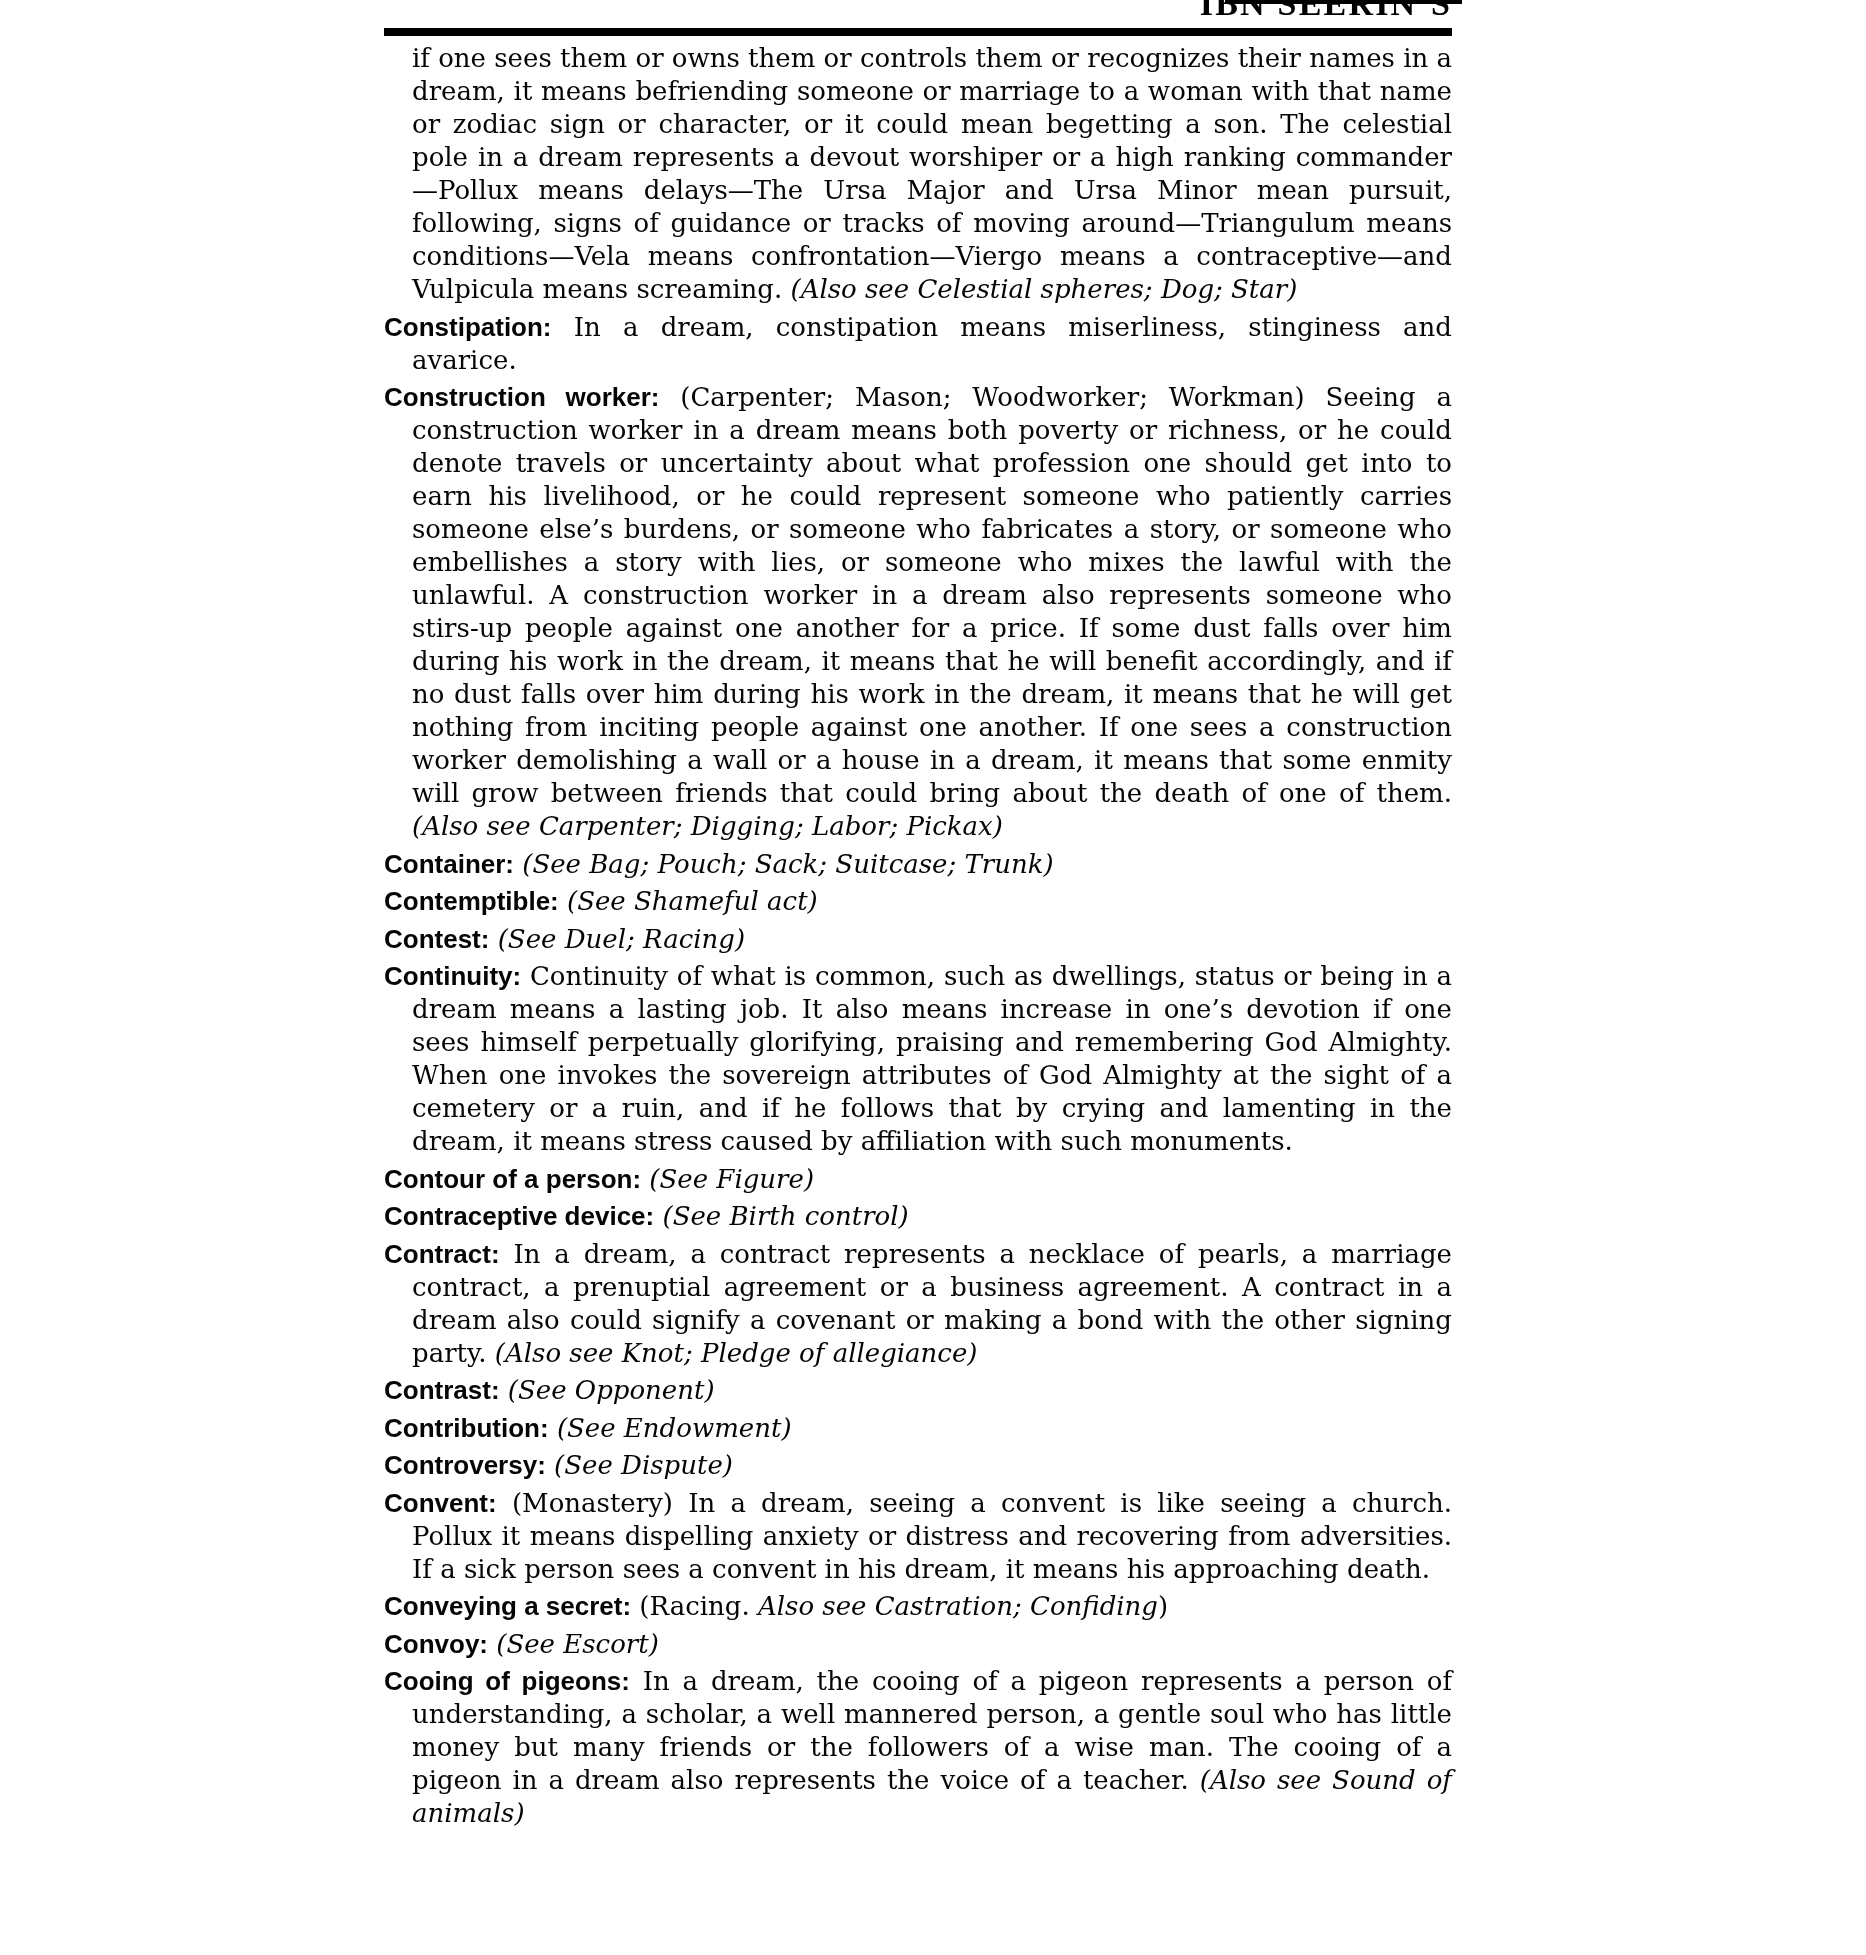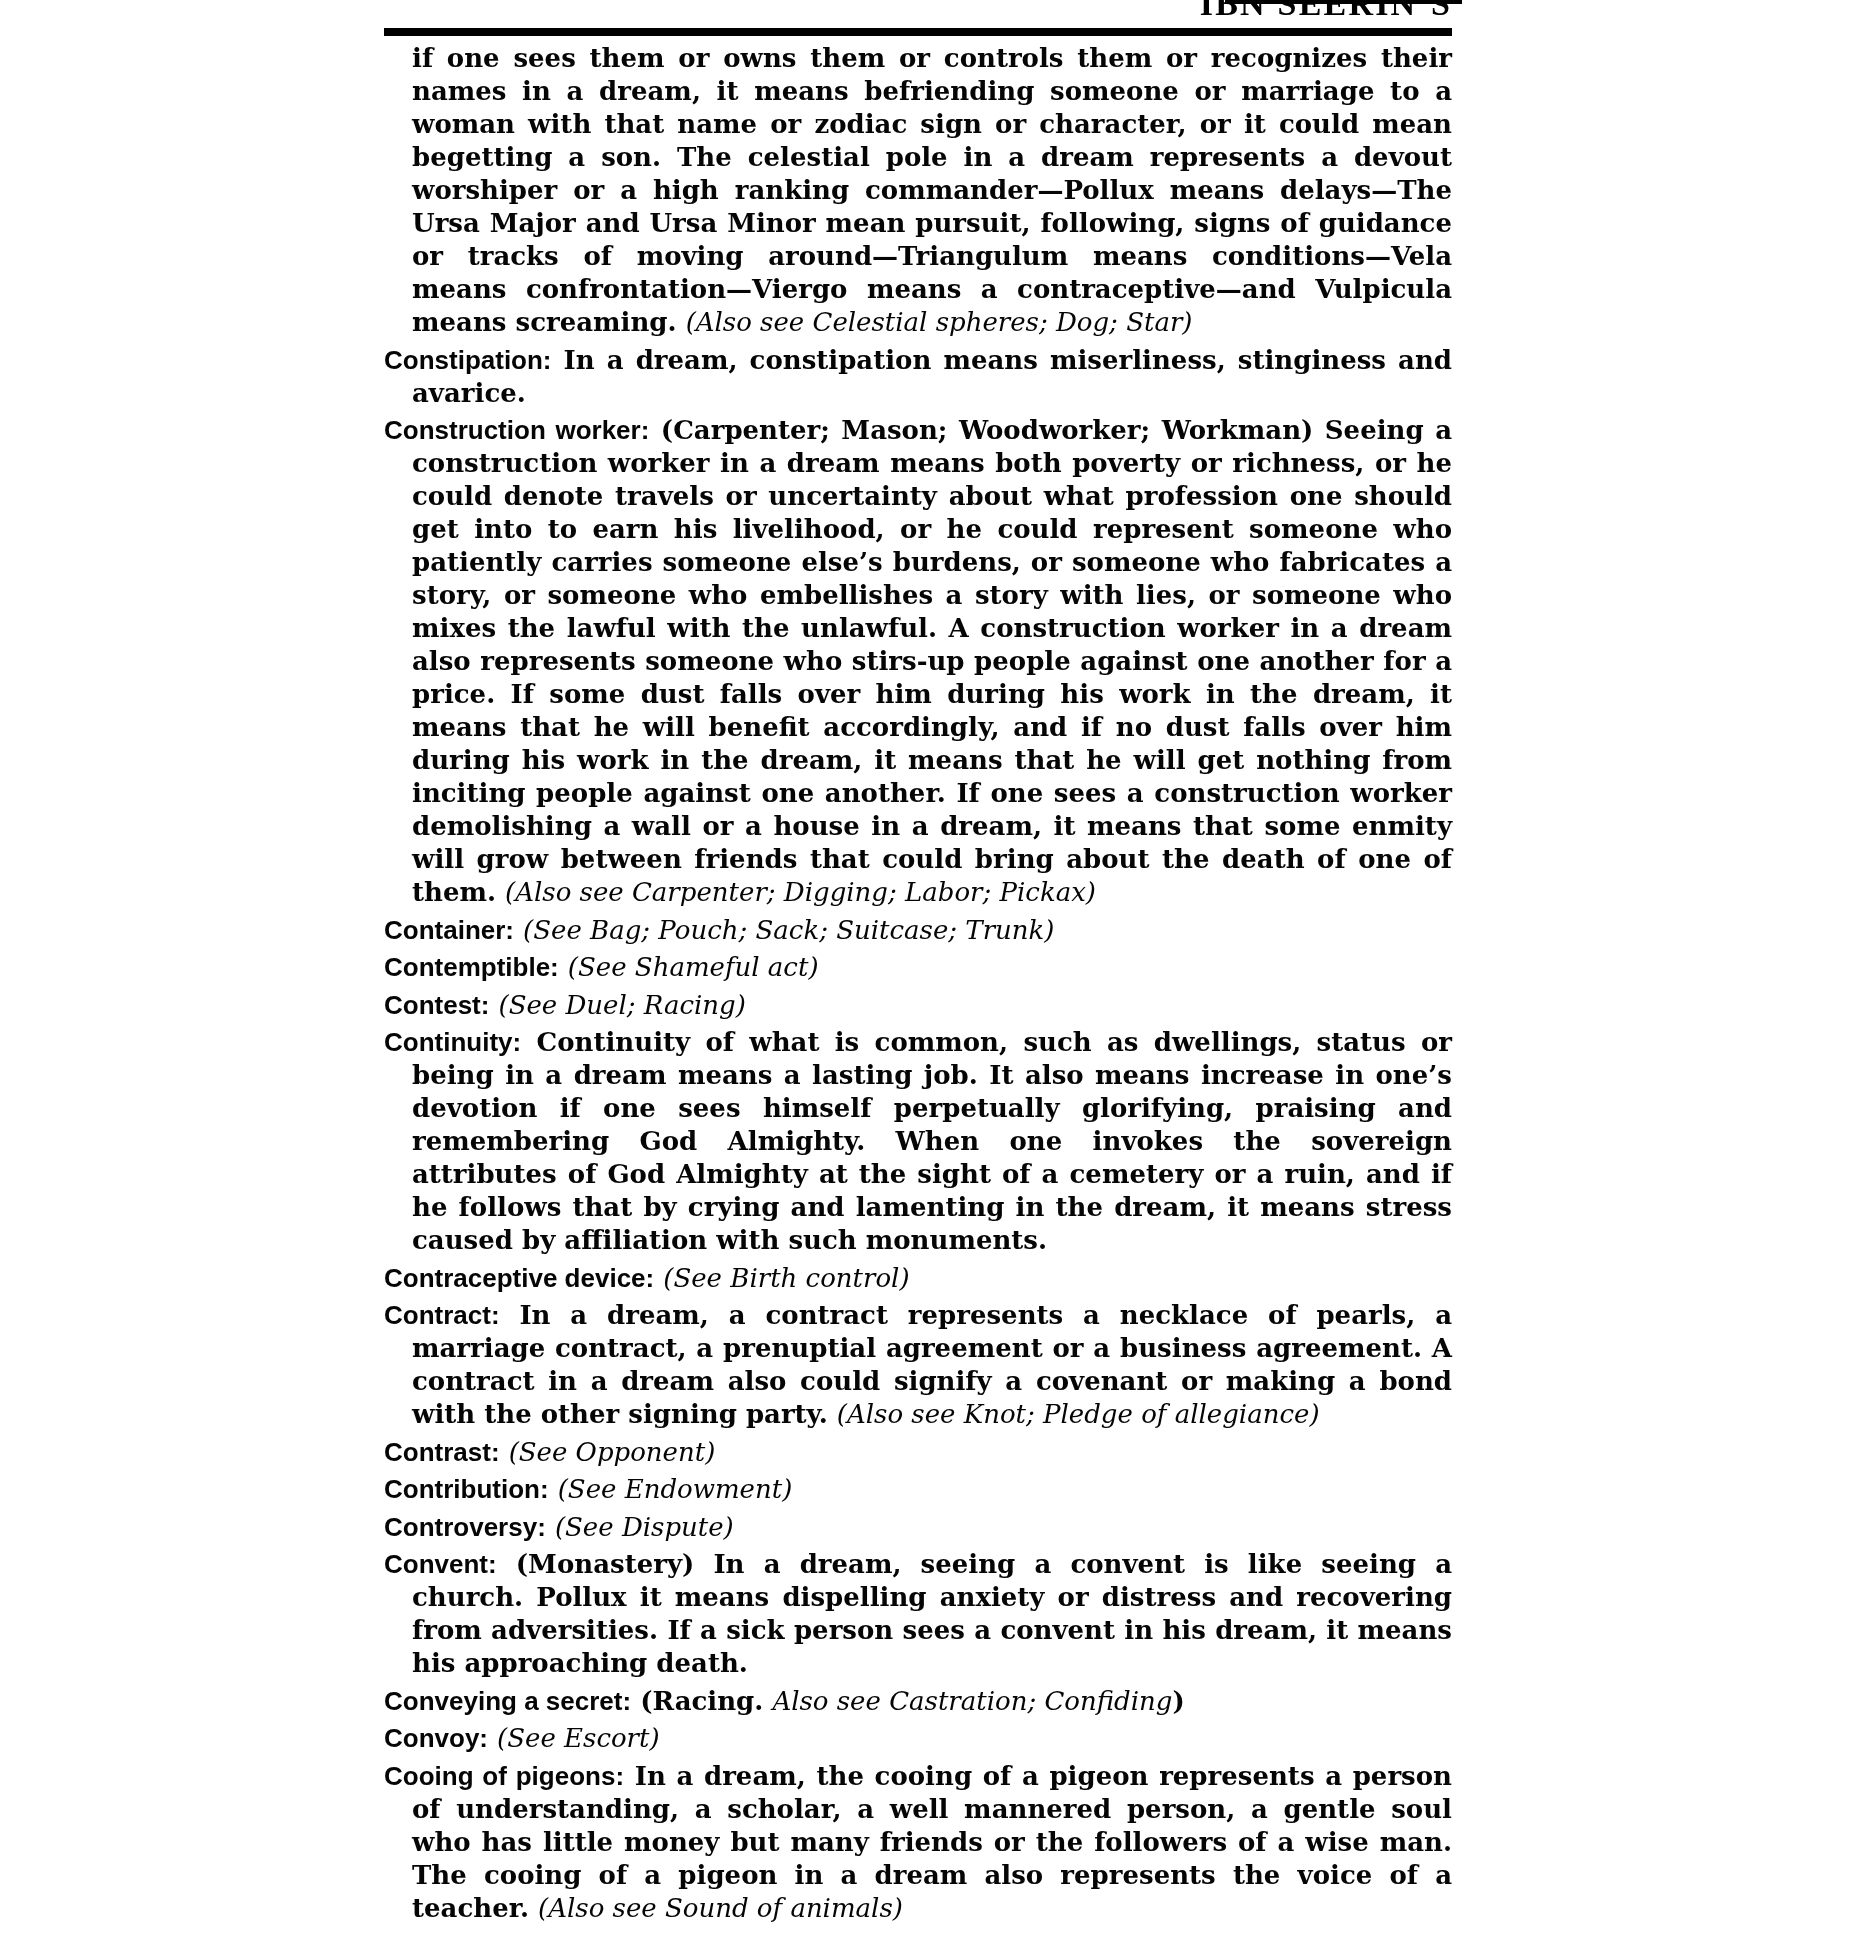--- a/index.html
+++ b/index.html
@@ -68,21 +68,20 @@
   .text-block p:first-child {
     margin-top: 0;
   }
   span.bold {
     font-family: "Liberation Sans", sans-serif;
     font-weight: 700;
     margin-top: 41px;
   }
   span.roman {
     font-style: normal;
-    font-weight: bold;
   }
   span.italic {
     font-style: italic;
   }
 </style>
 </head>
 <body>
 
 <div class="page">
   <div class="top-edge-rule"></div>
@@ -91,20 +90,21 @@
   </div>
   <div class="header-rule"></div>
   <div class="text-block">
       <p class="entry continuation"><span class="roman">if one sees them or owns them or controls them or recognizes their names in a dream, it means befriending someone or marriage to a woman with that name or zodiac sign or character, or it could mean begetting a son. The celestial pole in a dream represents a devout worshiper or a high ranking commander—Pollux means delays—The Ursa Major and Ursa Minor mean pursuit, following, signs of guidance or tracks of moving around—Triangulum means conditions—Vela means confrontation—Viergo means a contraceptive—and Vulpicula means screaming. </span><span class="italic">(Also see Celestial spheres; Dog; Star)</span></p>
       <p class="entry"><span class="bold">Constipation:</span><span class="roman"> In a dream, constipation means miserliness, stinginess and avarice.</span></p>
       <p class="entry"><span class="bold">Construction worker:</span><span class="roman"> (Carpenter; Mason; Woodworker; Workman) Seeing a construction worker in a dream means both poverty or richness, or he could denote travels or uncertainty about what profession one should get into to earn his livelihood, or he could represent someone who patiently carries someone else’s burdens, or someone who fabricates a story, or someone who embellishes a story with lies, or someone who mixes the lawful with the unlawful. A construction worker in a dream also represents someone who stirs-up people against one another for a price. If some dust falls over him during his work in the dream, it means that he will benefit accordingly, and if no dust falls over him during his work in the dream, it means that he will get nothing from inciting people against one another. If one sees a construction worker demolishing a wall or a house in a dream, it means that some enmity will grow between friends that could bring about the death of one of them. </span><span class="italic">(Also see Carpenter; Digging; Labor; Pickax)</span></p>
       <p class="entry"><span class="bold">Container:</span><span class="roman"> </span><span class="italic">(See Bag; Pouch; Sack; Suitcase; Trunk)</span></p>
       <p class="entry"><span class="bold">Contemptible:</span><span class="roman"> </span><span class="italic">(See Shameful act)</span></p>
       <p class="entry"><span class="bold">Contest:</span><span class="roman"> </span><span class="italic">(See Duel; Racing)</span></p>
       <p class="entry"><span class="bold">Continuity:</span><span class="roman"> Continuity of what is common, such as dwellings, status or being in a dream means a lasting job. It also means increase in one’s devotion if one sees himself perpetually glorifying, praising and remembering God Almighty. When one invokes the sovereign attributes of God Almighty at the sight of a cemetery or a ruin, and if he follows that by crying and lamenting in the dream, it means stress caused by affiliation with such monuments.</span></p>
+      <p class="entry"><span class="bold">Contour of a person:</span><span class="roman"> </span><span class="italic">(See Figure)</span></p>
       <p class="entry"><span class="bold">Contraceptive device:</span><span class="roman"> </span><span class="italic">(See Birth control)</span></p>
       <p class="entry"><span class="bold">Contract:</span><span class="roman"> In a dream, a contract represents a necklace of pearls, a marriage contract, a prenuptial agreement or a business agreement. A contract in a dream also could signify a covenant or making a bond with the other signing party. </span><span class="italic">(Also see Knot; Pledge of allegiance)</span></p>
       <p class="entry"><span class="bold">Contrast:</span><span class="roman"> </span><span class="italic">(See Opponent)</span></p>
       <p class="entry"><span class="bold">Contribution:</span><span class="roman"> </span><span class="italic">(See Endowment)</span></p>
       <p class="entry"><span class="bold">Controversy:</span><span class="roman"> </span><span class="italic">(See Dispute)</span></p>
       <p class="entry"><span class="bold">Convent:</span><span class="roman"> (Monastery) In a dream, seeing a convent is like seeing a church. Pollux it means dispelling anxiety or distress and recovering from adversities. If a sick person sees a convent in his dream, it means his approaching death.</span></p>
       <p class="entry"><span class="bold">Conveying a secret:</span><span class="roman"> (Racing. </span><span class="italic">Also see Castration; Confiding</span><span class="roman">)</span></p>
       <p class="entry"><span class="bold">Convoy:</span><span class="roman"> </span><span class="italic">(See Escort)</span></p>
       <p class="entry"><span class="bold">Cooing of pigeons:</span><span class="roman"> In a dream, the cooing of a pigeon represents a person of understanding, a scholar, a well mannered person, a gentle soul who has little money but many friends or the followers of a wise man. The cooing of a pigeon in a dream also represents the voice of a teacher. </span><span class="italic">(Also see Sound of animals)</span></p>
     </div>

